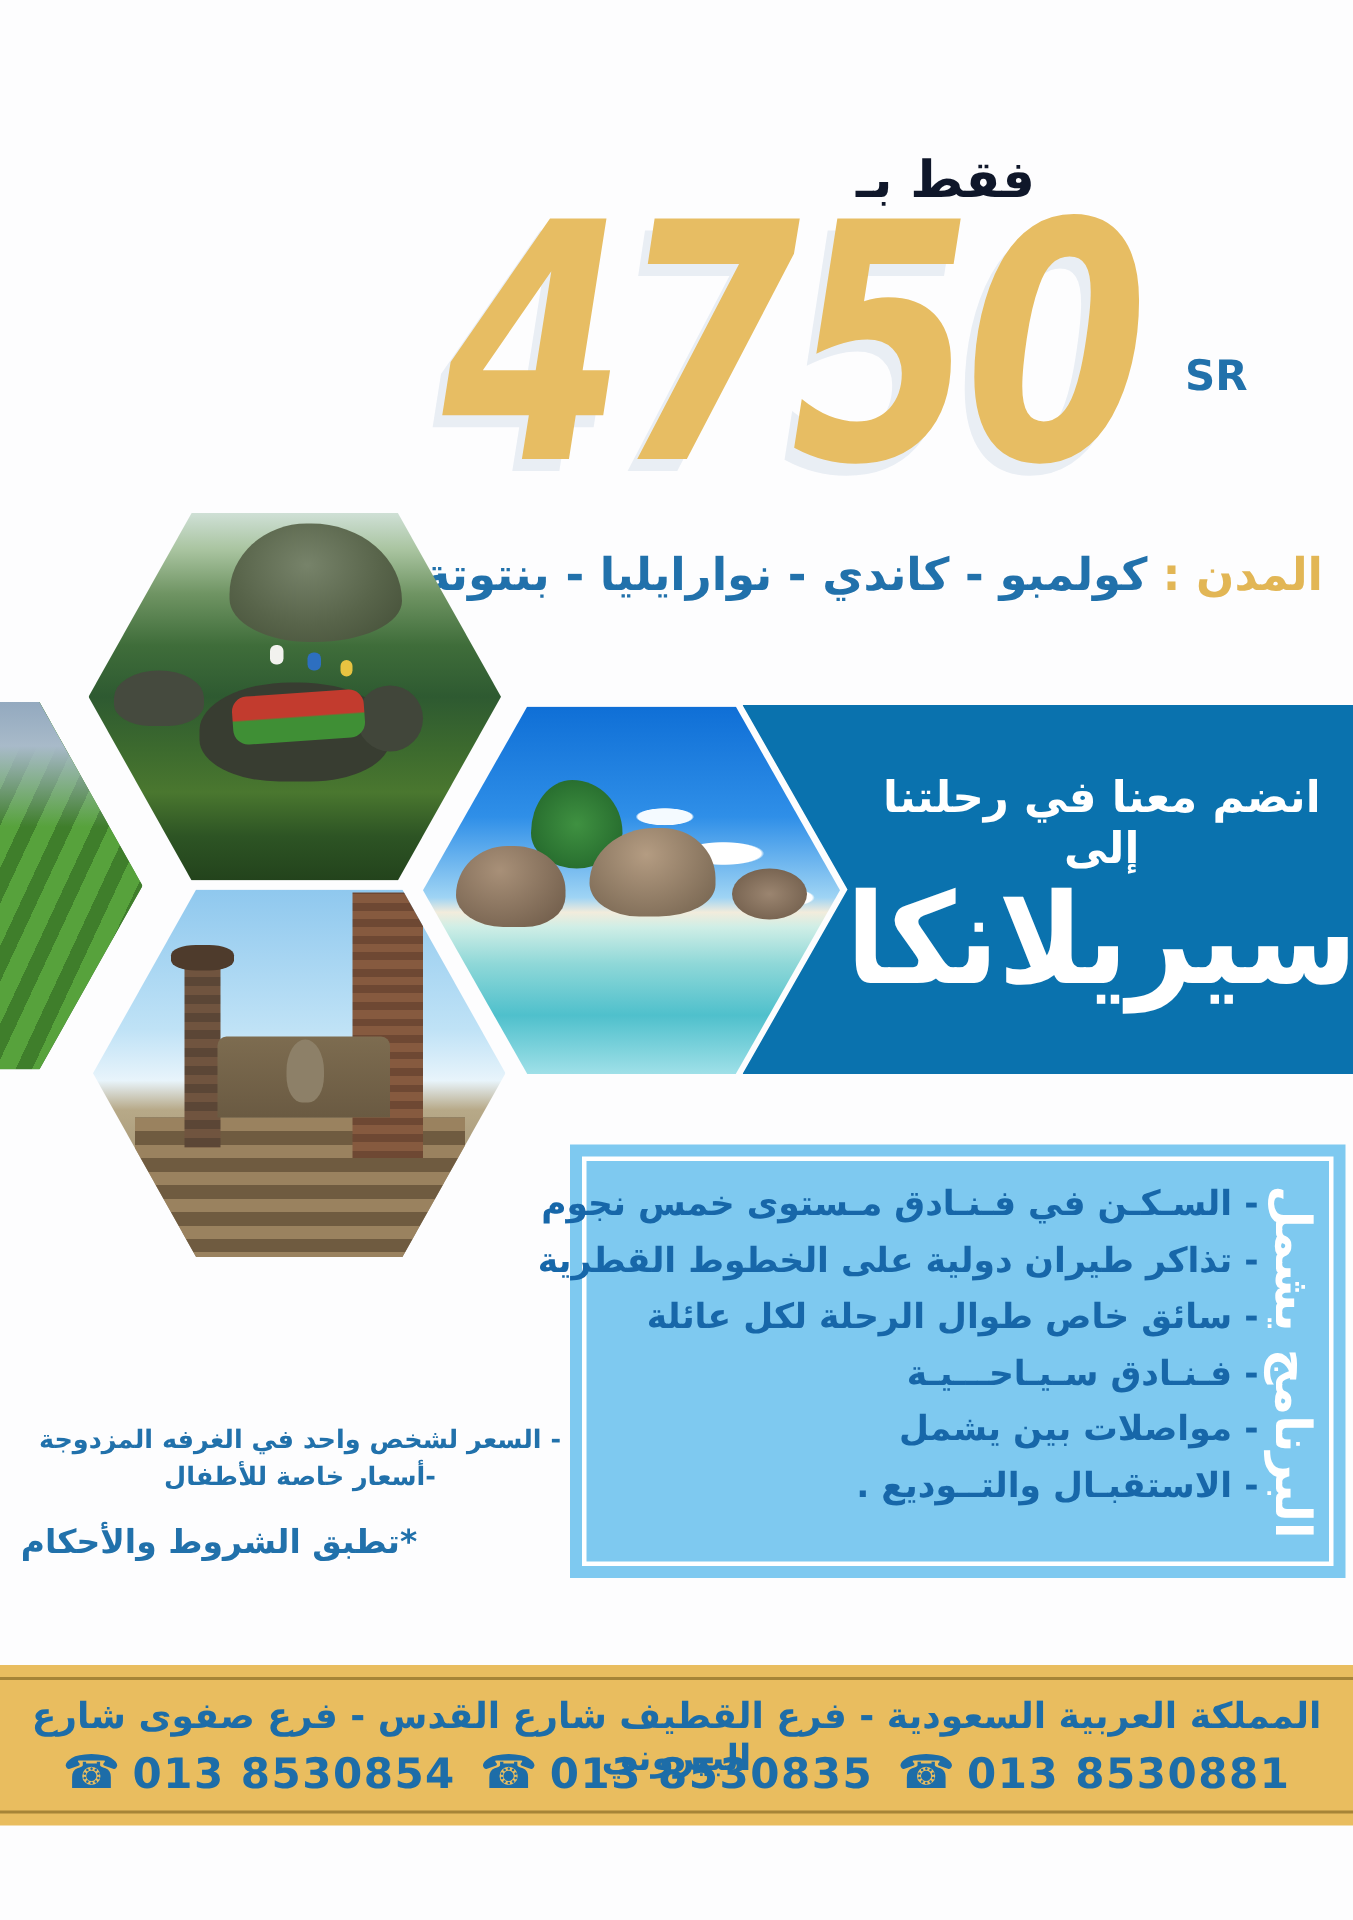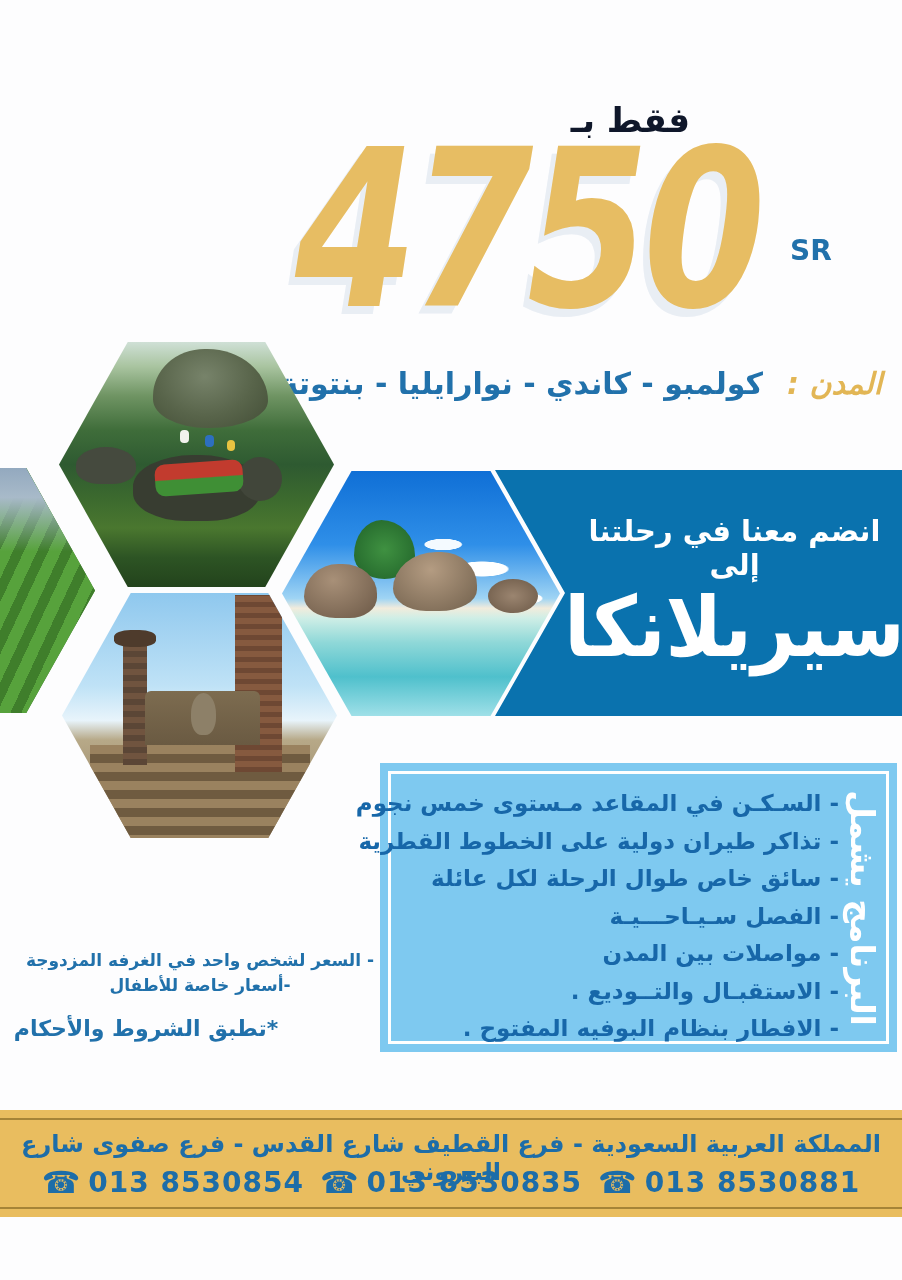--- a/index.html
+++ b/index.html
@@ -14,21 +14,21 @@
   .price-amount{ position:absolute; top:120px; left:245px; width:500px; text-align:center;
                  font-size:220px; line-height:1; font-weight:700; font-style:italic;
                  letter-spacing:-8px; color:#e7bd63; transform:scaleX(0.8);
                  text-shadow:-8px 8px 0 rgba(199,214,230,.38); }
   .price-currency{ position:absolute; top:234px; left:790px; font-size:28px; font-weight:700;
                    color:#2171ab; }
 
   
   .cities{ position:absolute; top:366px; right:20px; direction:rtl; font-size:30px;
            font-weight:700; white-space:nowrap; }
-  .cities .lbl{ color:#e2b655; margin-left:24px;font-style:italic; }
+  .cities .lbl{ color:#e2b655; margin-left:10px; }
   .cities .val{ color:#2171ab;margin-left:45px; }
 
   
   .hex{ position:absolute; clip-path:polygon(25% 0,75% 0,100% 50%,75% 100%,25% 100%,0 50%);
         overflow:hidden; }
   .hex *{ position:absolute; }
 
   .hex-elephant{ left:59px; top:342px; width:275px; height:245px;
     background:
       linear-gradient(180deg,#cfe0d6 0%,#a9c4a0 10%,#6f9463 22%,#3f6d3a 36%,#2e5a31 50%,
@@ -170,27 +170,26 @@
   </div>
 
   <div class="panel">
     <div class="l1">انضم معنا في رحلتنا إلى</div>
     <div class="ttl">سيريلانكا</div>
   </div>
 
   <div class="program">
     <div class="inner-border"></div>
     <div class="list">
-      <div>- السـكـن في المقاعد مـستوى خمس نجوم</div>
+      <div>- السـكـن في فـنـادق مـستوى خمس نجوم</div>
       <div>- تذاكر طيران دولية على الخطوط القطرية</div>
       <div>- سائق خاص طوال الرحلة لكل عائلة</div>
-      <div>- الفصل سـيـاحـــيـة</div>
-      <div>- مواصلات بين المدن</div>
+      <div>- فـنـادق سـيـاحـــيـة</div>
+      <div>- مواصلات بين يشمل</div>
       <div>- الاستقبـال والتــوديع .</div>
-      <div>- الافطار بنظام البوفيه المفتوح .</div>
     </div>
     <div class="vlabel">البرنامج يشمل</div>
   </div>
 
   <div class="seats-notes">
     <div>- السعر لشخص واحد في الغرفه المزدوجة</div>
     <div>-أسعار خاصة للأطفال</div>
   </div>
   <div class="seats-terms">*تطبق الشروط والأحكام</div>
 

